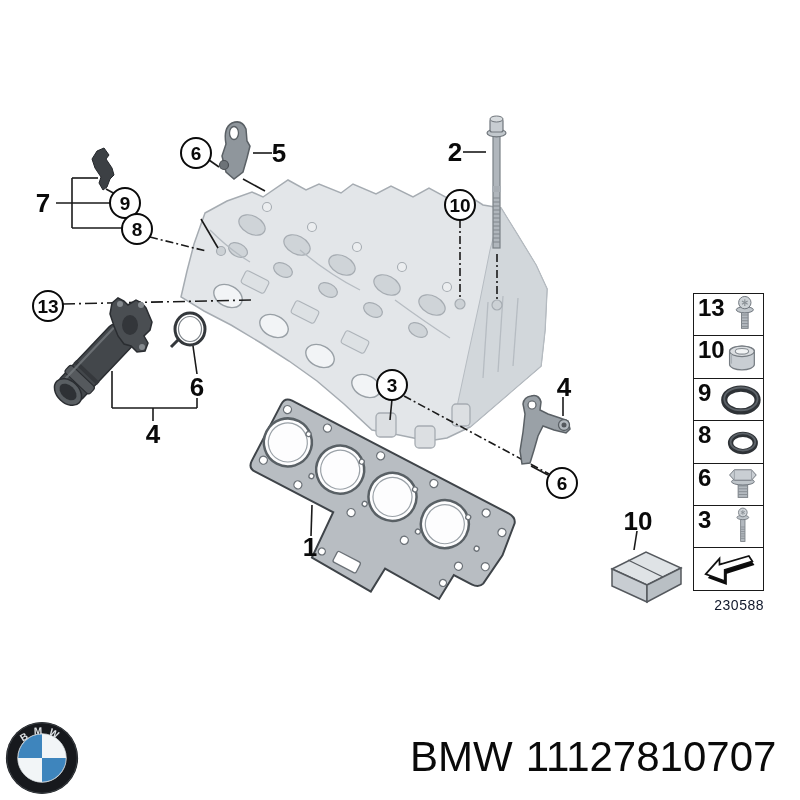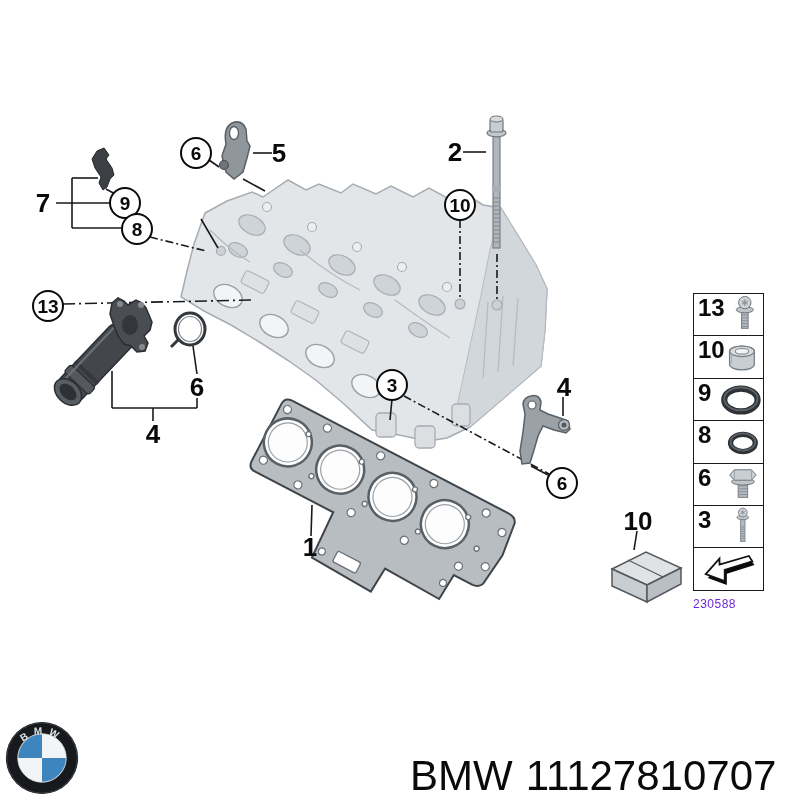--- a/index.html
+++ b/index.html
@@ -12,24 +12,24 @@
         background:#fff;transform:translate(-50%,-50%);display:flex;align-items:center;
         justify-content:center;font-weight:bold;font-size:19px;color:#0a0a0a;line-height:1;}
   .legend{position:absolute;left:693px;top:293px;width:71px;border:1.6px solid #1a1a1a;
           background:#fff;box-sizing:border-box;}
   .cell{position:relative;height:41.4px;border-bottom:1.4px solid #1a1a1a;}
   .cell:last-child{border-bottom:none;}
   .cell .num{position:absolute;left:4px;top:1px;font-weight:bold;font-size:24px;color:#0a0a0a;
              line-height:1.1;}
   .cell .ic{position:absolute;right:0px;top:1px;}
   .cell .ic-full{position:absolute;left:3px;top:2px;}
-  .legend-caption{position:absolute;left:693px;top:597px;width:71px;text-align:left;
-                  font-size:12px;color:#6d28d9;letter-spacing:0.5px;}
+  .legend-caption{position:absolute;left:693px;top:597px;width:71px;text-align:right;
+                  font-size:14px;color:#0f172a;letter-spacing:0.5px;}
   .footer-text{position:absolute;left:410px;top:736px;font-size:42px;color:#0a0a0a;
-               line-height:1;white-space:nowrap;margin-top:19px;}
+               line-height:1;white-space:nowrap;}
   .footer-text .brand{margin-right:13px;}
   .roundel{position:absolute;left:4px;top:720px;}
 </style>
 </head>
 <body>
 
 <div class="stage">
 
   <svg class="drawing" width="800" height="800" viewBox="0 0 800 800">
 

